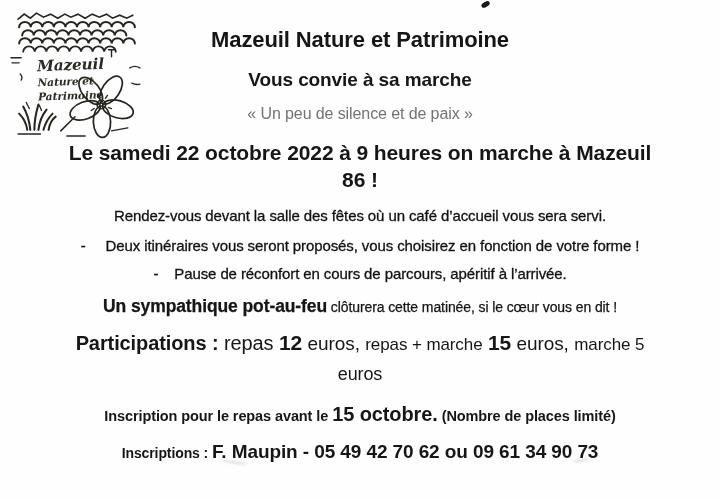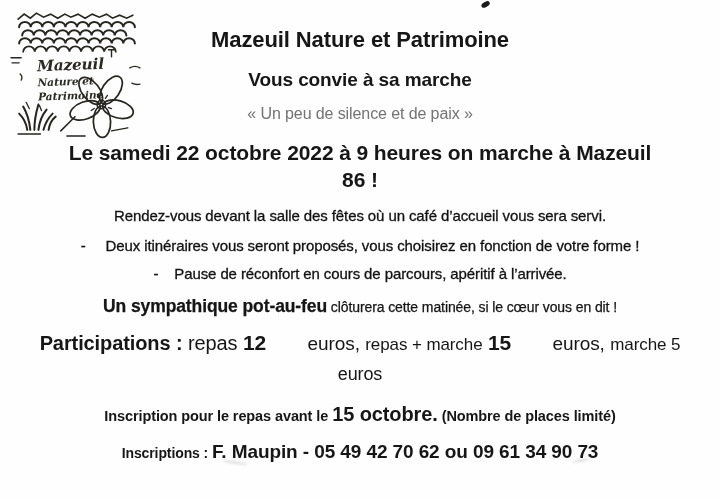--- a/index.html
+++ b/index.html
@@ -30,21 +30,21 @@
   .bullet.second{margin-bottom:11px !important;}
   .bullet.second .dash{margin-right:16px;}
 
   .potaufeu{font-size:14px;line-height:22px;margin-bottom:10px !important;-webkit-text-stroke:0.25px #121212;}
   .potaufeu b{font-size:17.5px;font-weight:700;}
 
   .pricing{font-size:20px;line-height:29px;margin-bottom:12px !important;padding:0 12px;}
   .pricing b{font-weight:700;}
   .px21b{font-size:21px;font-weight:700;}
   .px20{font-size:20px;}
-  .px19{font-size:19px;margin-left:36px;}
+  .px19{font-size:19px;}
   .px18{font-size:18px;}
   .px17{font-size:17px;}
 
   .deadline{font-size:14.5px;font-weight:700;line-height:27px;margin-bottom:9px !important;}
   .deadline .date{font-size:20px;}
 
   .contact{font-size:14px;font-weight:700;line-height:26px;}
   .contact .value{font-size:19px;}
 
   .logo-box{position:absolute;top:5px;left:8px;width:138px;height:134px;}

